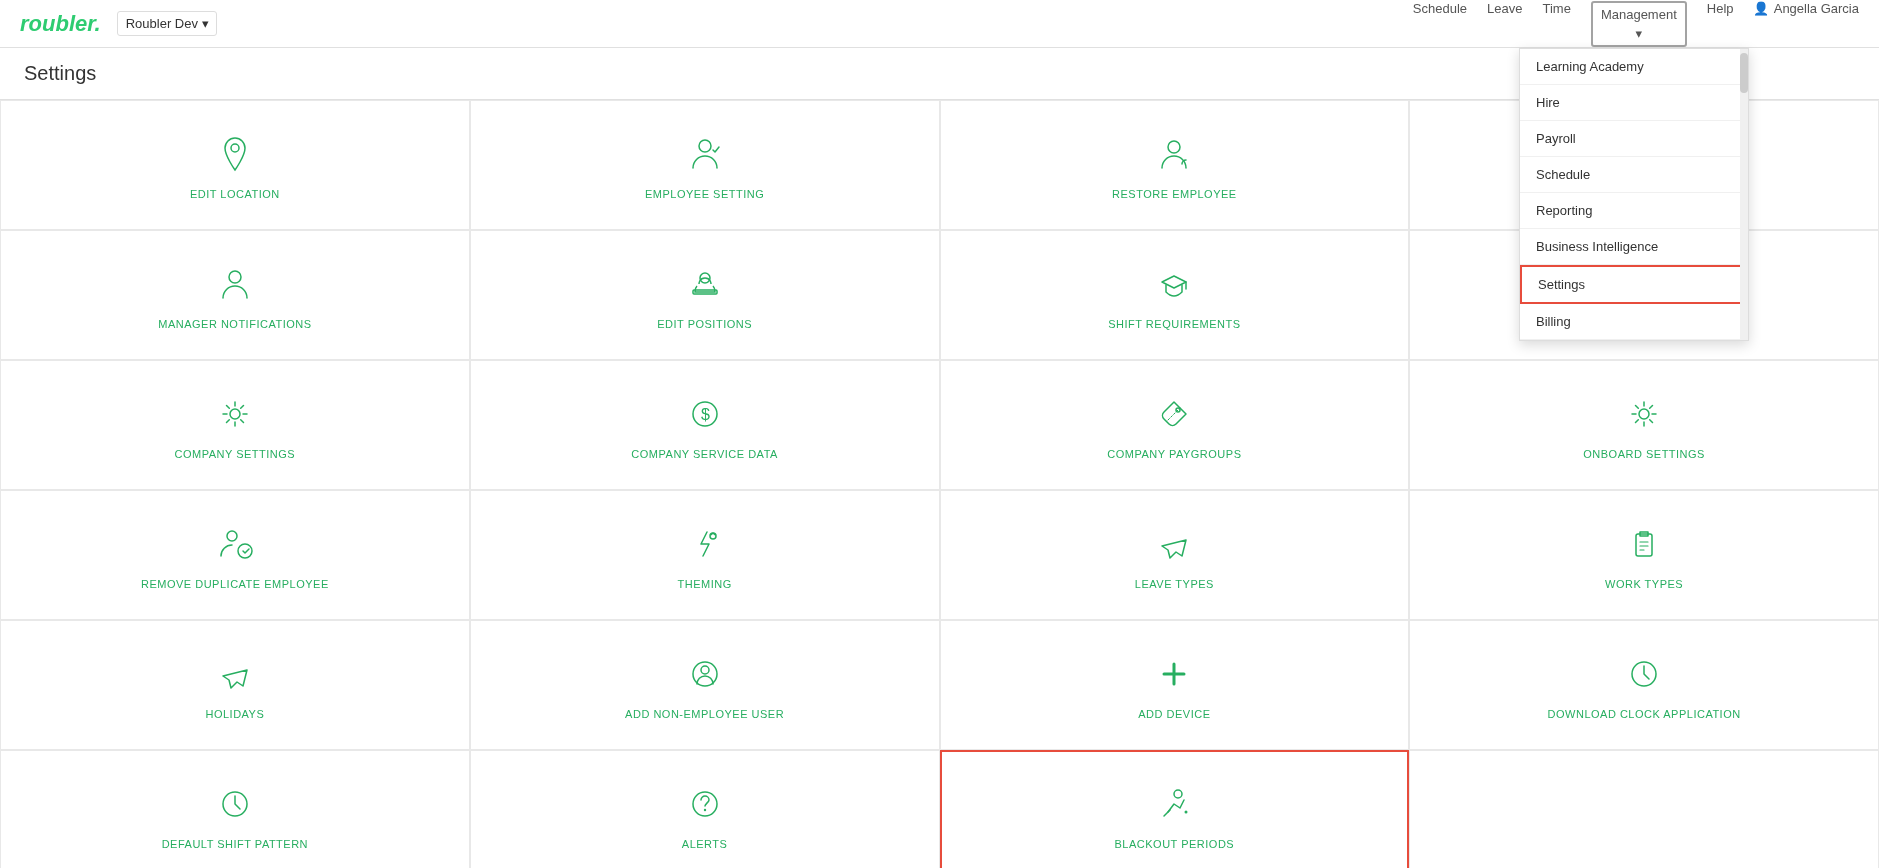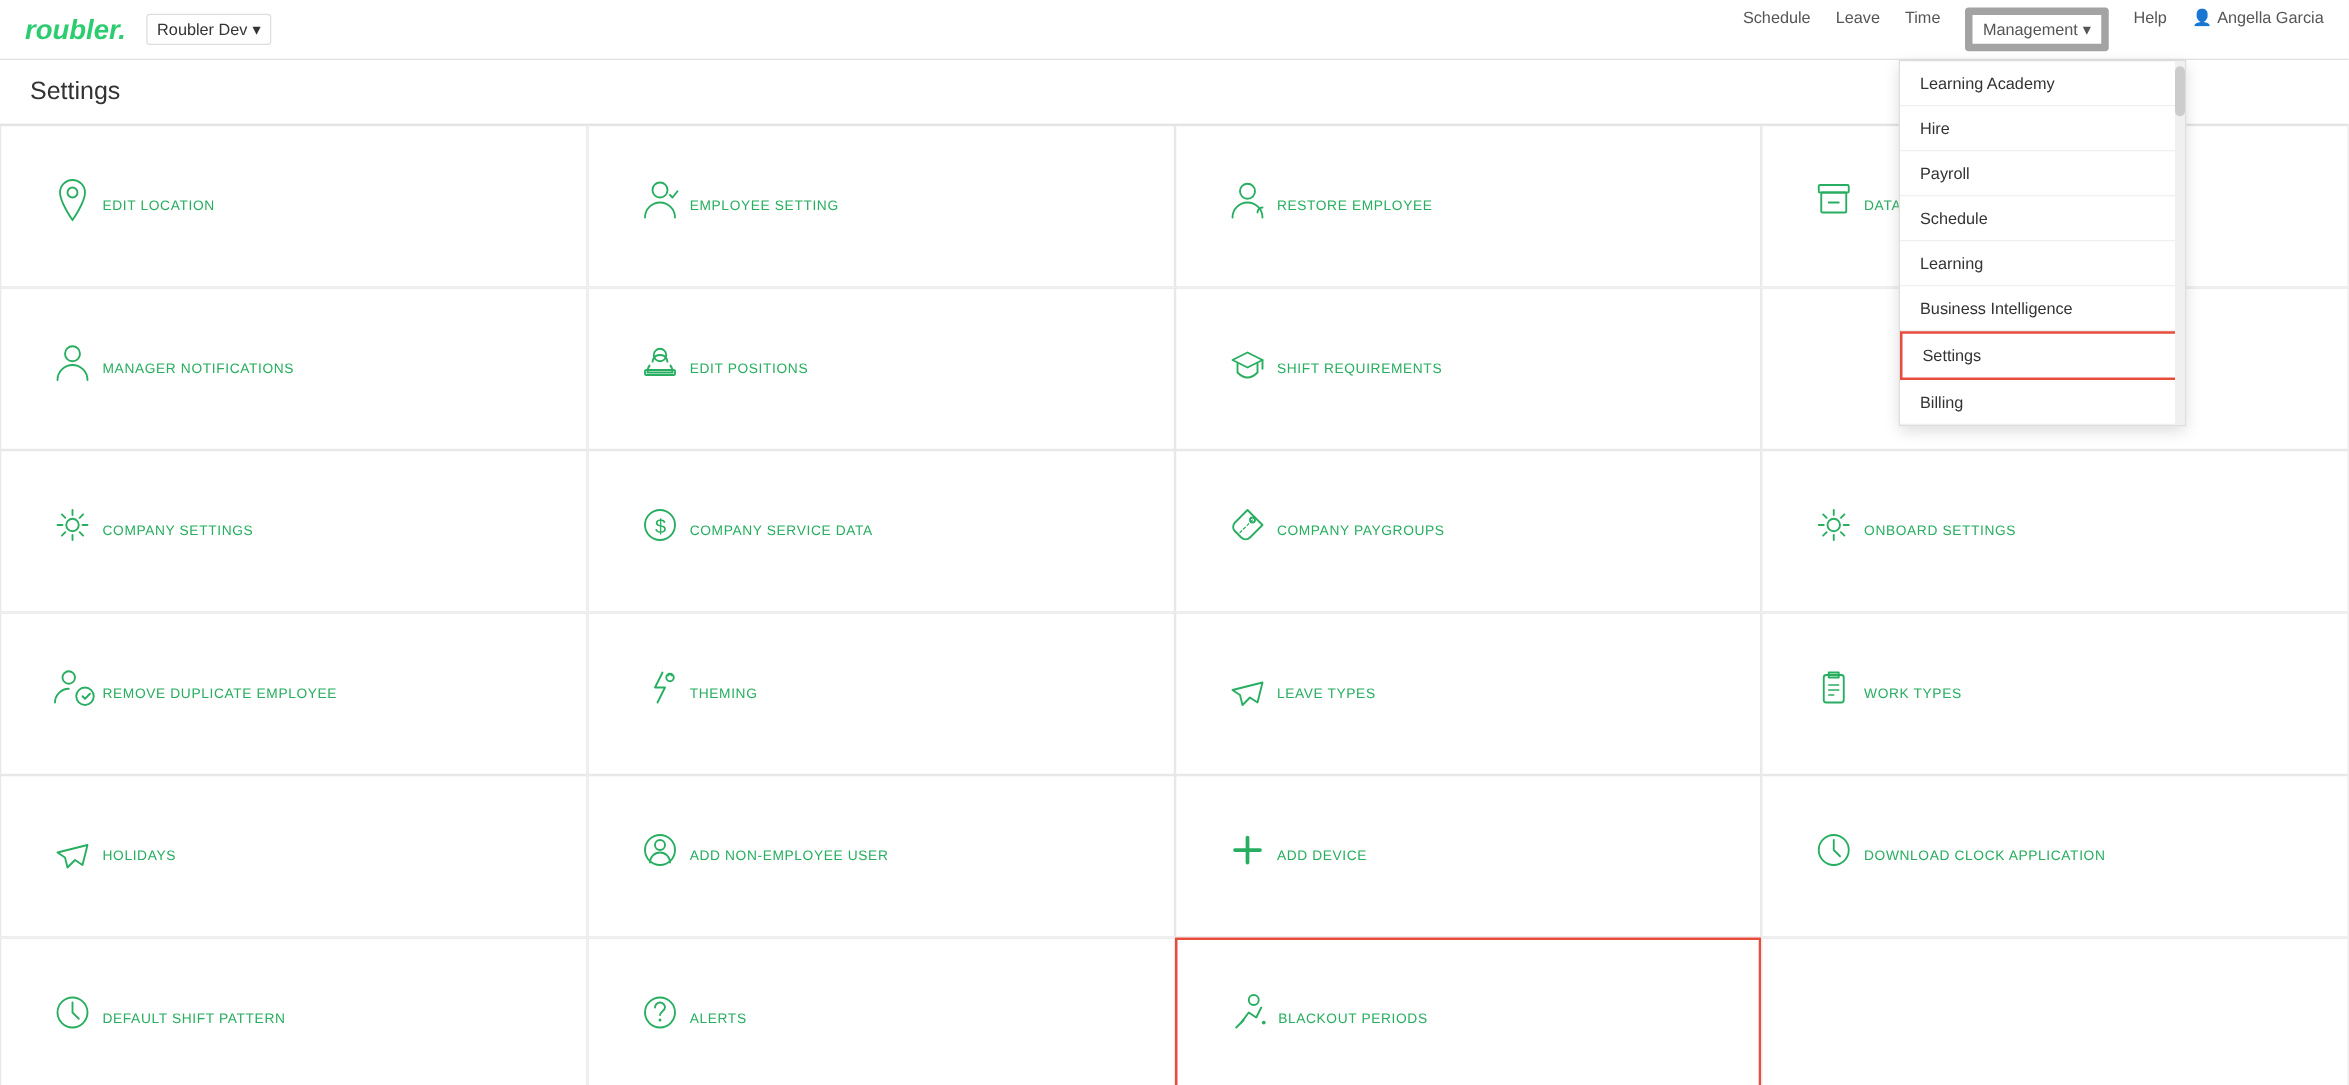--- a/index.html
+++ b/index.html
@@ -44,29 +44,30 @@
       align-items: flex-start;
       gap: 20px;
     }
     .nav-link {
       font-size: 13px;
       color: #555;
       cursor: pointer;
       text-decoration: none;
     }
     .nav-management {
-      border: 6px solid #a3a3a3;
+      border: 2px solid #a3a3a3;
       color: #555;
       padding: 4px 8px;
       border-radius: 3px;
       font-size: 13px;
       cursor: pointer;
       display: flex;
       align-items: center;
       gap: 4px;
+      flex-direction: column;
     }
     .user-info {
       display: flex;
       align-items: center;
       gap: 4px;
       font-size: 13px;
       color: #555;
     }
 
     
@@ -123,22 +124,23 @@
     .settings-grid {
       display: grid;
       grid-template-columns: repeat(4, 1fr);
       gap: 0;
       padding: 0;
     }
     .grid-cell {
       background: #fff;
       border: 1px solid #e8e8e8;
       display: flex;
-      align-items: center;
-      justify-content: flex-start;
+      flex-direction: column;
+      align-items: center;
+      justify-content: center;
       padding: 24px 33px;
       cursor: pointer;
       min-height: 130px;
       position: relative;
     }
     .grid-cell.highlighted {
       border: 2px solid #e74c3c;
     }
     .cell-icon {
       width: 48px;
@@ -189,21 +191,21 @@
       <span>Angella Garcia</span>
     </div>
   </div>
 </div>
 
 <div class="dropdown-overlay">
   <div class="dropdown-item">Learning Academy</div>
   <div class="dropdown-item">Hire</div>
   <div class="dropdown-item">Payroll</div>
   <div class="dropdown-item">Schedule</div>
-  <div class="dropdown-item">Learning</div>
+  <div class="dropdown-item">Reporting</div>
   <div class="dropdown-item">Business Intelligence</div>
   <div class="dropdown-item active">Settings</div>
   <div class="dropdown-item">Billing</div>
   <div class="dropdown-scrollbar">
     <div class="dropdown-scrollbar-thumb"></div>
   </div>
 </div>
 
 <div class="page-title-bar">
   <h1 class="page-title">Settings</h1>

